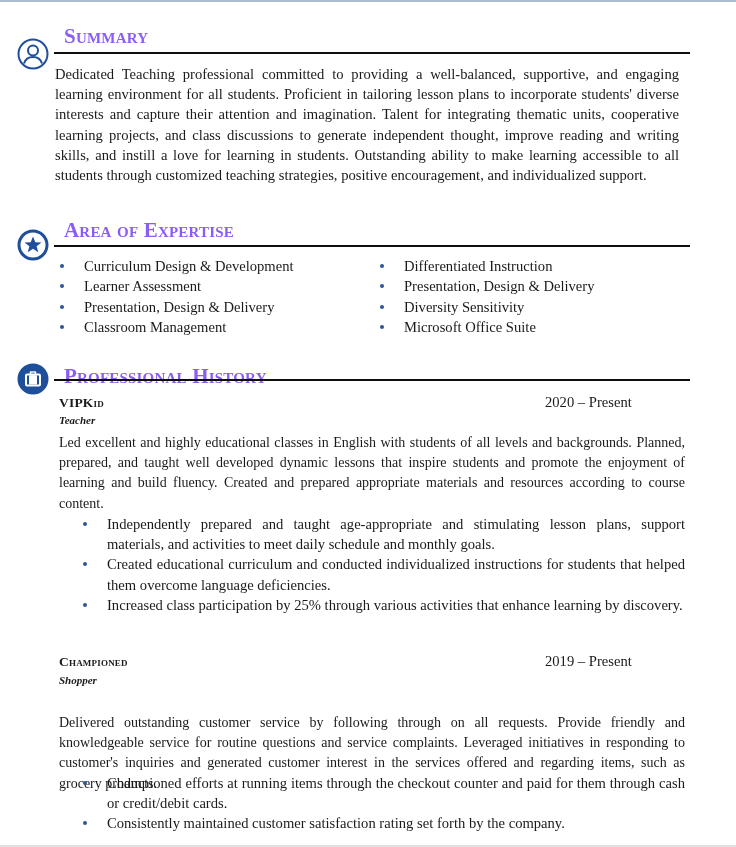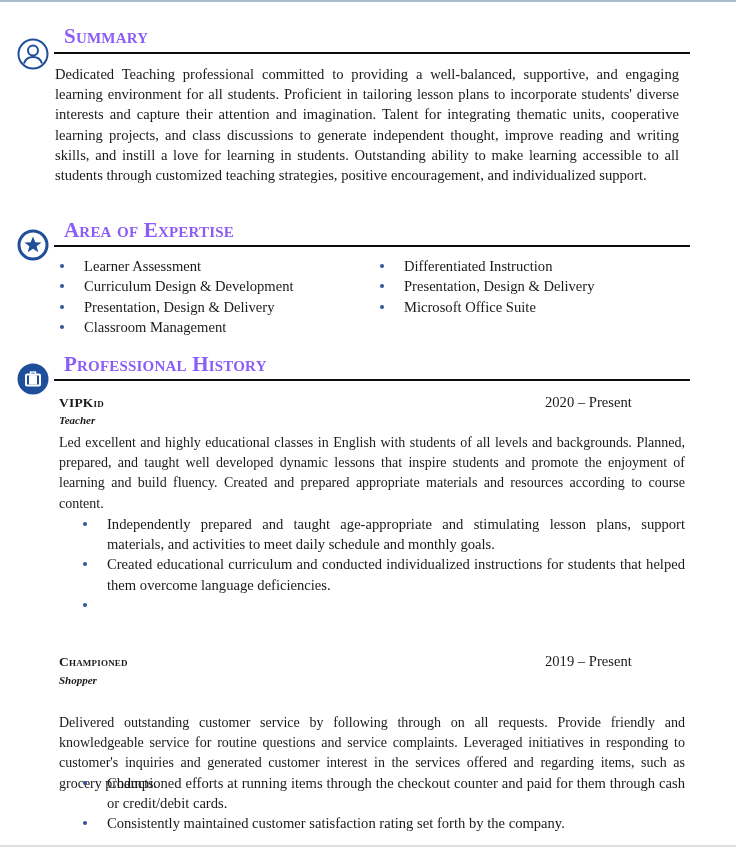--- a/index.html
+++ b/index.html
@@ -50,51 +50,52 @@
 </div>
 
 <div>
   <svg class="section-icon" style="top:229px" viewBox="0 0 32 32">
     <circle cx="16" cy="16" r="14" fill="none" stroke="#1f4e9b" stroke-width="3"></circle>
     <polygon points="16,7.5 18.3,13.3 24.5,13.5 19.6,17.3 21.3,23.3 16,19.8 10.7,23.3 12.4,17.3 7.5,13.5 13.7,13.3" fill="#1f4e9b"></polygon>
   </svg>
   <div class="section-title" style="top:218px">Area of Expertise</div>
   <div class="section-rule" style="top:245px"></div>
   <ul class="exp-col" style="left:60px">
+    <li><span class="bullet"></span><span>Curriculum Design &amp; Development</span></li>
     <li><span class="bullet"></span><span>Learner Assessment</span></li>
-    <li><span class="bullet"></span><span>Curriculum Design &amp; Development</span></li>
     <li><span class="bullet"></span><span>Presentation, Design &amp; Delivery</span></li>
     <li><span class="bullet"></span><span>Classroom Management</span></li>
   </ul>
   <ul class="exp-col" style="left:380px">
     <li><span class="bullet"></span><span>Differentiated Instruction</span></li>
     <li><span class="bullet"></span><span>Presentation, Design &amp; Delivery</span></li>
+    <li><span class="bullet"></span><span>Diversity Sensitivity</span></li>
     <li><span class="bullet"></span><span>Microsoft Office Suite</span></li>
   </ul>
 </div>
 
 <div>
   <svg class="section-icon" style="top:363px" viewBox="0 0 32 32">
     <circle cx="16" cy="16" r="15.5" fill="#1f4e9b"></circle>
     <rect x="9" y="11.5" width="14" height="11" rx="1" fill="none" stroke="#ffffff" stroke-width="2"></rect>
     <rect x="12" y="12.5" width="8" height="9" fill="#ffffff"></rect>
     <rect x="13.5" y="9" width="5" height="3" fill="none" stroke="#ffffff" stroke-width="1.4"></rect>
   </svg>
-  <div class="section-title" style="top:352px">Professional History</div>
+  <div class="section-title" style="top:364px">Professional History</div>
   <div class="section-rule" style="top:379px"></div>
 
   <div>
     <div class="company" style="top:395px">VIPKid</div>
     <div class="dates" style="top:394px">2020 – Present</div>
     <div class="role" style="top:414px">Teacher</div>
     <p class="job-desc" style="top:433px">Led excellent and highly educational classes in English with students of all levels and backgrounds. Planned, prepared, and taught well developed dynamic lessons that inspire students and promote the enjoyment of learning and build fluency. Created and prepared appropriate materials and resources according to course content.</p>
     <ul class="job-bullets" style="top:514px">
       <li><span class="bullet"></span><span>Independently prepared and taught age-appropriate and stimulating lesson plans, support materials, and activities to meet daily schedule and monthly goals.</span></li>
       <li><span class="bullet"></span><span>Created educational curriculum and conducted individualized instructions for students that helped them overcome language deficiencies.</span></li>
-      <li><span class="bullet"></span></li>
+      <li><span class="bullet"></span><span>Increased class participation by 25% through various activities that enhance learning by discovery.</span></li>
     </ul>
   </div>
 
   <div>
     <div class="company" style="top:654px">Championed</div>
     <div class="dates" style="top:653px">2019 – Present</div>
     <div class="role" style="top:674px">Shopper</div>
     <p class="job-desc" style="top:713px">Delivered outstanding customer service by following through on all requests. Provide friendly and knowledgeable service for routine questions and service complaints. Leveraged initiatives in responding to customer's inquiries and generated customer interest in the services offered and regarding items, such as grocery products.</p>
     <ul class="job-bullets" style="top:773px">
       <li><span class="bullet"></span><span>Championed efforts at running items through the checkout counter and paid for them through cash or credit/debit cards.</span></li>

